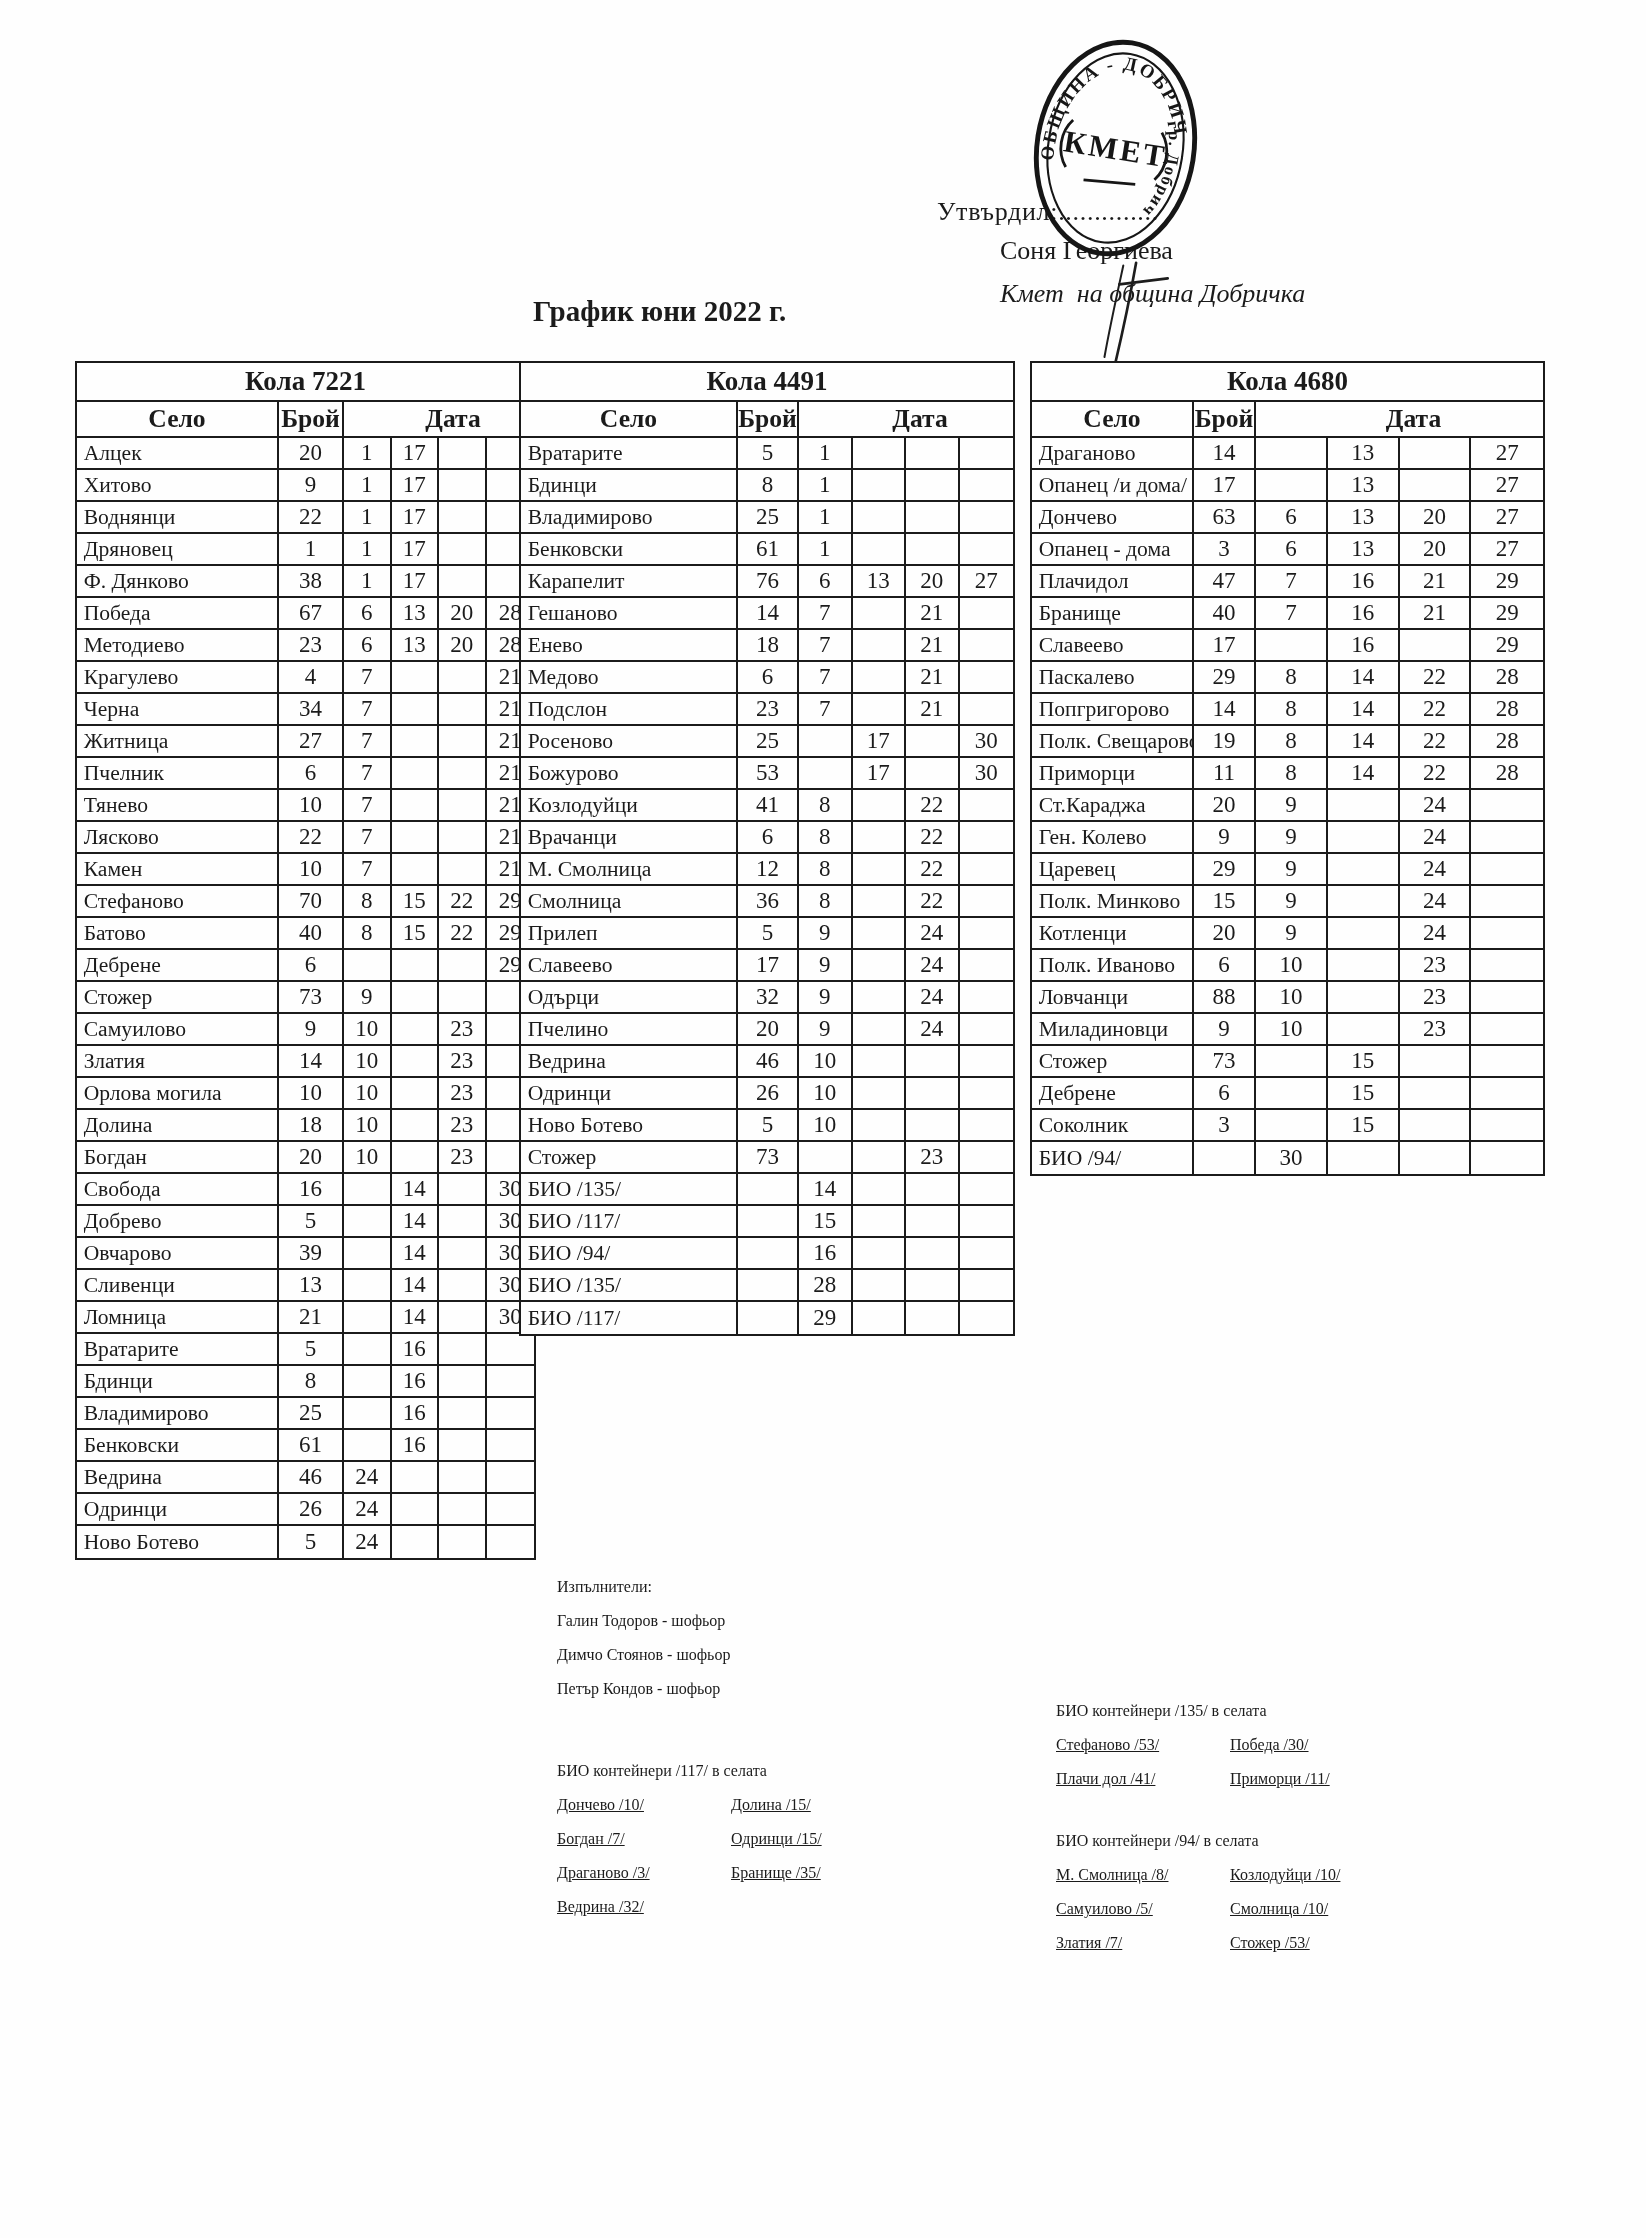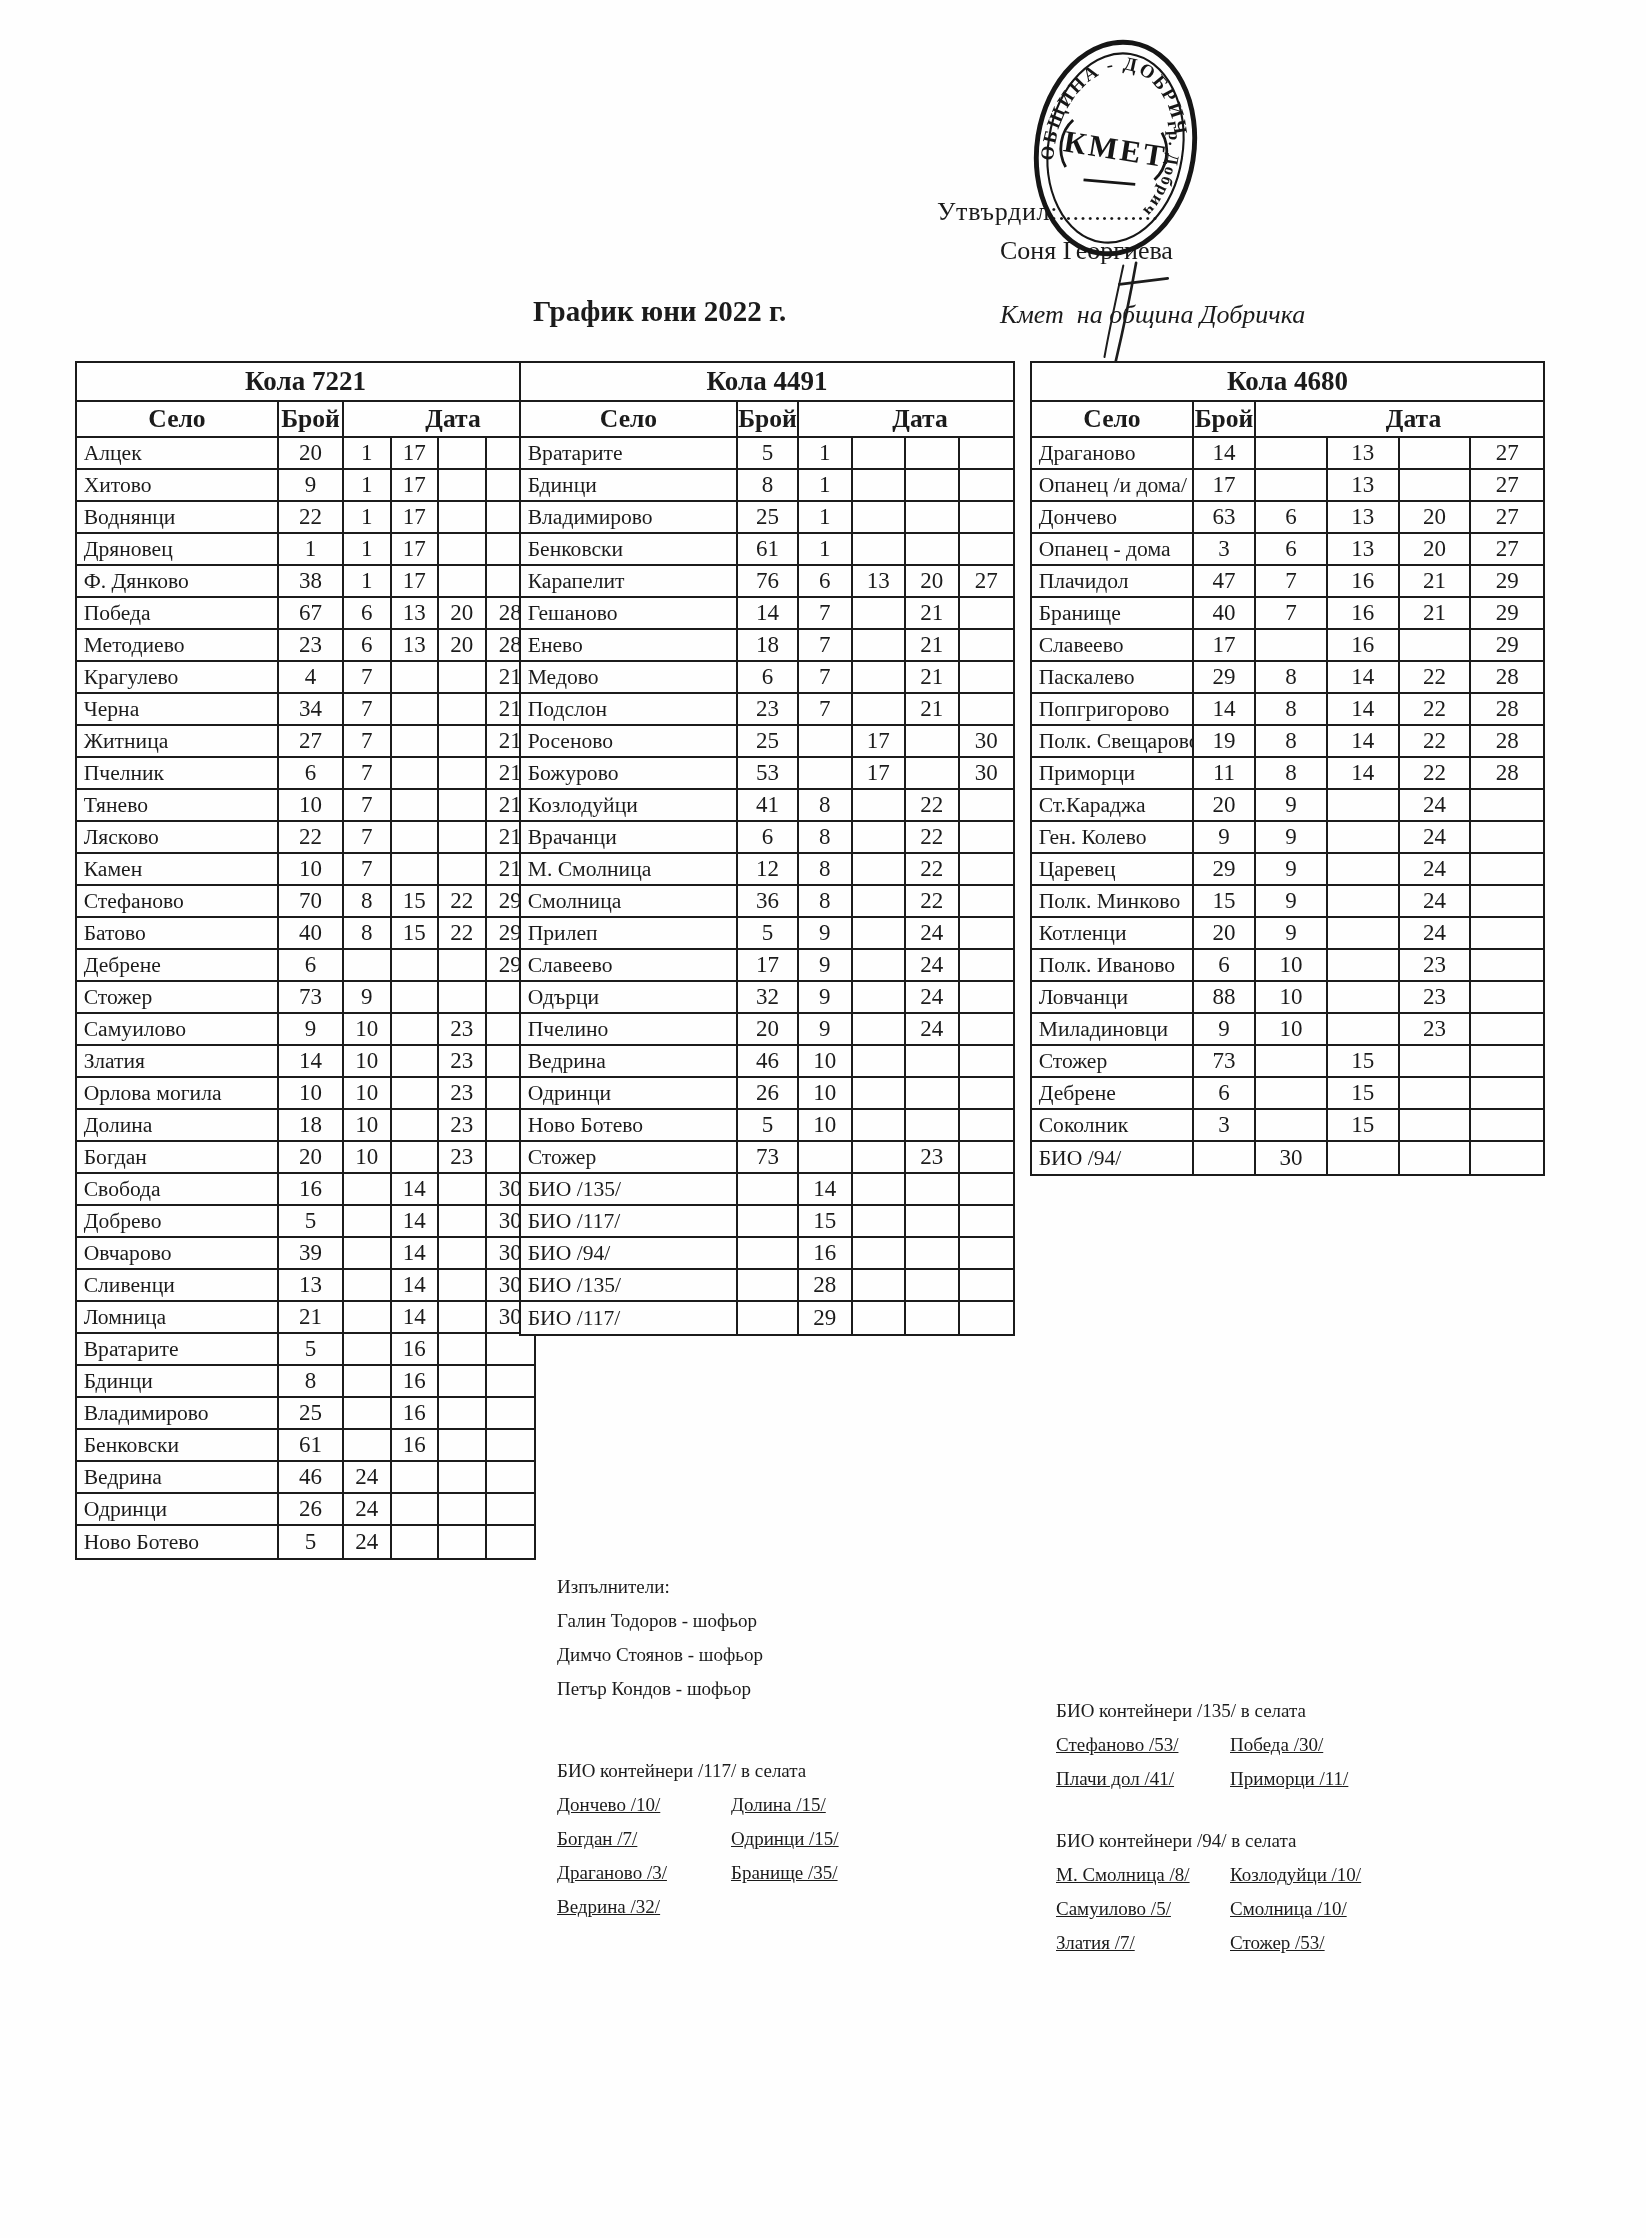--- a/index.html
+++ b/index.html
@@ -6,21 +6,21 @@
   * { box-sizing:border-box; margin:0; padding:0; }
   body { background:#888; font-family:"Liberation Serif","DejaVu Serif",serif; }
   #page {
     position:relative; width:1646px; height:2239px; background:var(--paper);
     color:var(--ink); overflow:hidden; margin:0 auto;
   }
 
   
   .approval-label { position:absolute; left:937px; top:197px; font-size:26px; letter-spacing:0.7px; }
   .approver-name  { position:absolute; left:1000px; top:236px; font-size:26px; }
-  .approver-role  { position:absolute; left:1000px; top:279px; font-size:26px; font-style:italic; white-space:pre;margin-top:21px; }
+  .approver-role  { position:absolute; left:1000px; top:279px; font-size:26px; font-style:italic; white-space:pre; }
   .doc-title { position:absolute; left:533px; top:295px; font-size:29px; font-weight:bold; }
 
   #stamp-wrap { position:absolute; left:1021px; top:20px; width:189px; height:256px; transform:rotate(9deg); }
   #sig-wrap   { position:absolute; left:1052px; top:256px; width:148px; height:229px; }
 
   
   .vtable { position:absolute; top:361px; border:2.7px solid var(--ink); background:var(--paper); }
   .t1 { left:75px;  width:461px; }
   .t2 { left:519px;  width:496px; }
   .t3 { left:1030px; width:515px; }
@@ -38,21 +38,21 @@
   .tcell { display:flex; align-items:center; justify-content:center;
            border-right:2px solid var(--ink); font-size:23px; overflow:hidden; }
   .tcell:last-child { border-right:none; }
   .cv { justify-content:flex-start; padding-left:6.7px; font-size:21.6px; white-space:nowrap; }
 
   .t1 .thead, .t1 .trow { grid-template-columns:202px 65px repeat(4,1fr); }
   .t2 .thead, .t2 .trow { grid-template-columns:217px 61px repeat(4,1fr); }
   .t3 .thead, .t3 .trow { grid-template-columns:162px 62px repeat(4,1fr); }
 
   
-  .txtblock { position:absolute; font-size:19px; }
+  .txtblock { position:absolute; font-size:16px; }
   .tb-h { height:35px; display:flex; align-items:center; }
   .tb-item { height:34px; display:flex; align-items:center; }
   .bio-cols { display:flex;text-decoration:underline; }
   .bio-col1 { width:174px; }
   .bio-col2 { width:175px; }
   #bio117 .bio-col1 { width:174px; }
 </style>
 </head>
 <body>
 

